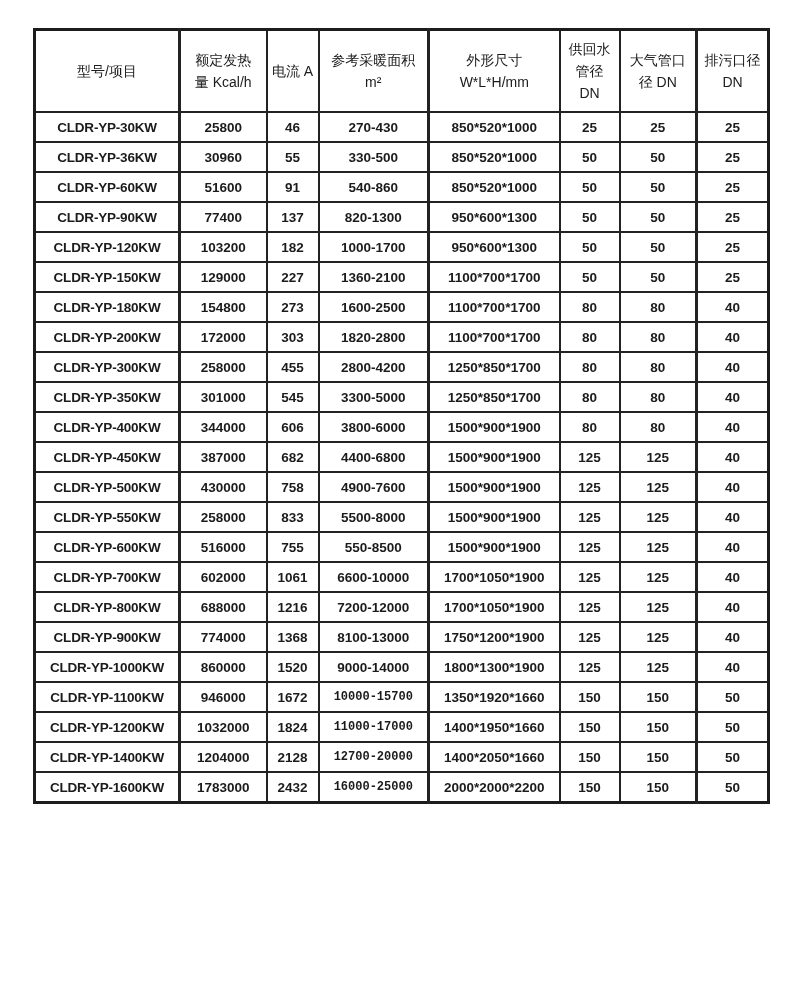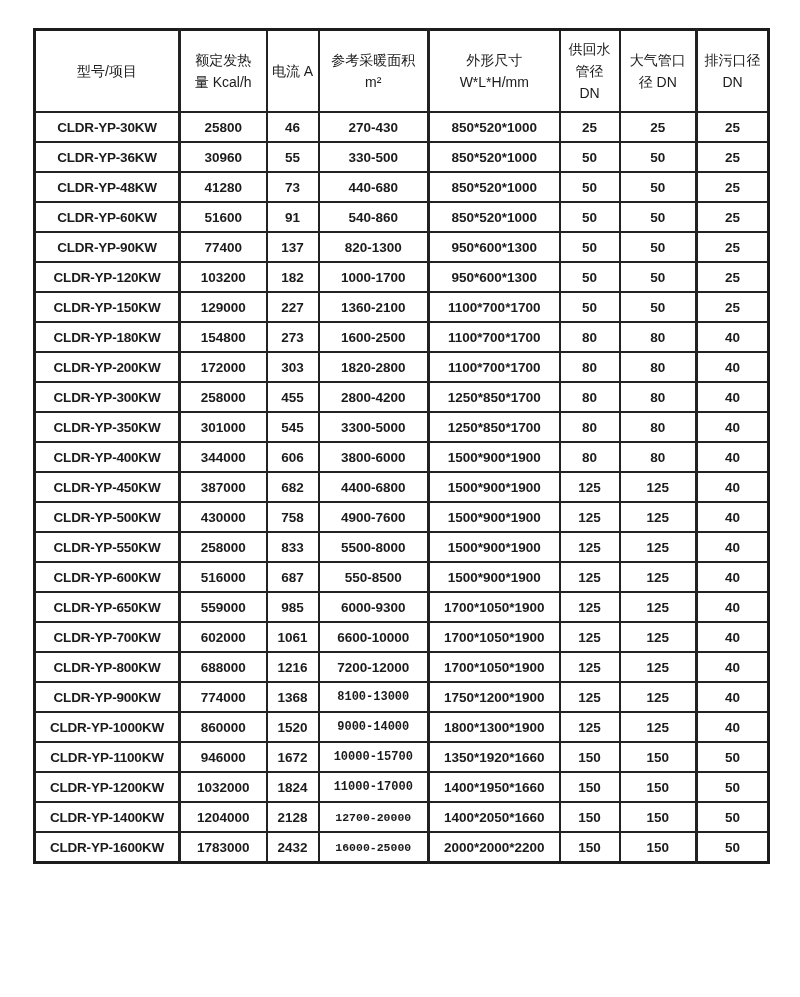--- a/index.html
+++ b/index.html
@@ -132,30 +132,20 @@
           <td>CLDR-YP-36KW</td>
           <td>30960</td>
           <td>55</td>
           <td>330-500</td>
           <td>850*520*1000</td>
           <td>50</td>
           <td>50</td>
           <td>25</td>
         </tr>
         <tr>
-          <td>CLDR-YP-48KW</td>
-          <td>41280</td>
-          <td>73</td>
-          <td>440-680</td>
-          <td>850*520*1000</td>
-          <td>50</td>
-          <td>50</td>
-          <td>25</td>
-        </tr>
-        <tr>
           <td>CLDR-YP-60KW</td>
           <td>51600</td>
           <td>91</td>
           <td>540-860</td>
           <td>850*520*1000</td>
           <td>50</td>
           <td>50</td>
           <td>25</td>
         </tr>
         <tr>
@@ -264,33 +254,23 @@
           <td>833</td>
           <td>5500-8000</td>
           <td>1500*900*1900</td>
           <td>125</td>
           <td>125</td>
           <td>40</td>
         </tr>
         <tr>
           <td>CLDR-YP-600KW</td>
           <td>516000</td>
-          <td>687</td>
+          <td>755</td>
           <td>550-8500</td>
           <td>1500*900*1900</td>
-          <td>125</td>
-          <td>125</td>
-          <td>40</td>
-        </tr>
-        <tr>
-          <td>CLDR-YP-650KW</td>
-          <td>559000</td>
-          <td>985</td>
-          <td>6000-9300</td>
-          <td>1700*1050*1900</td>
           <td>125</td>
           <td>125</td>
           <td>40</td>
         </tr>
         <tr>
           <td>CLDR-YP-700KW</td>
           <td>602000</td>
           <td>1061</td>
           <td>6600-10000</td>
           <td>1700*1050*1900</td>

